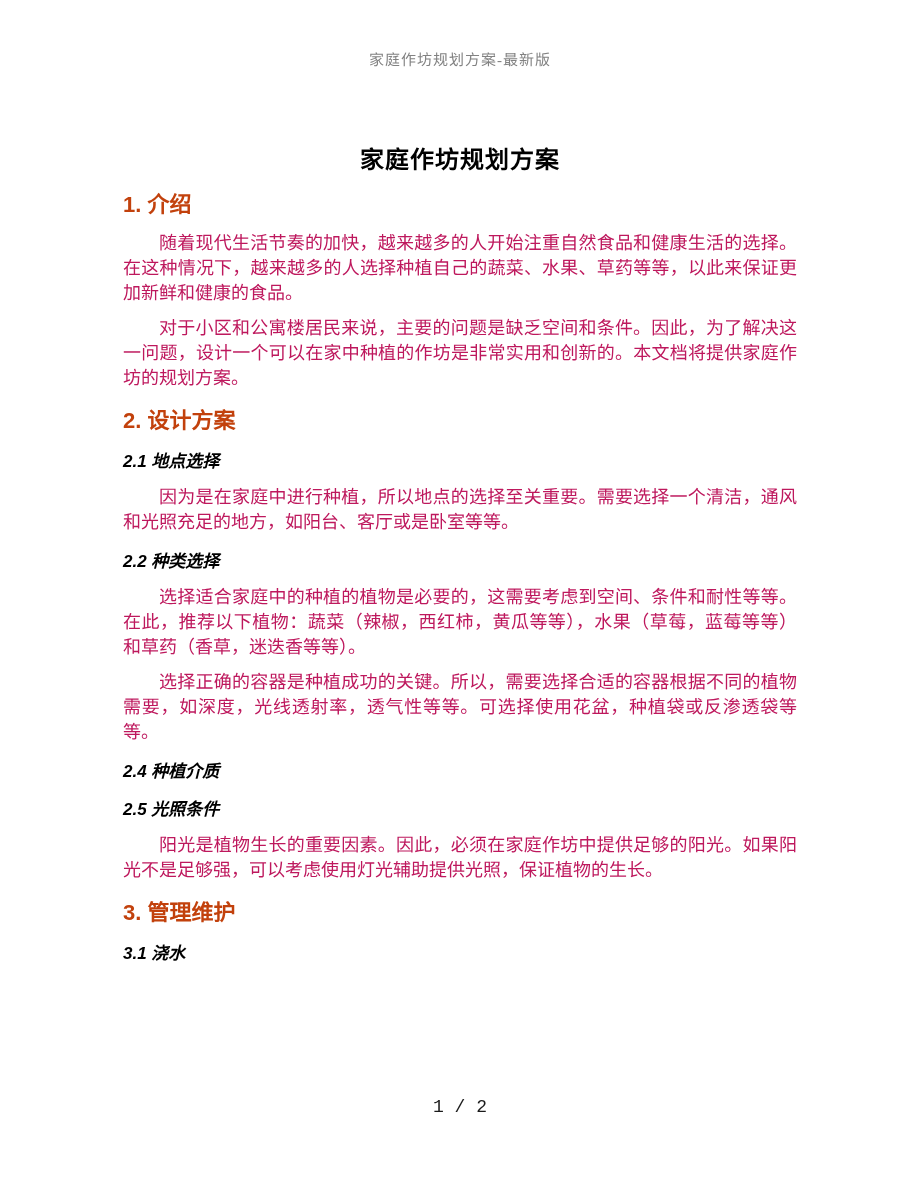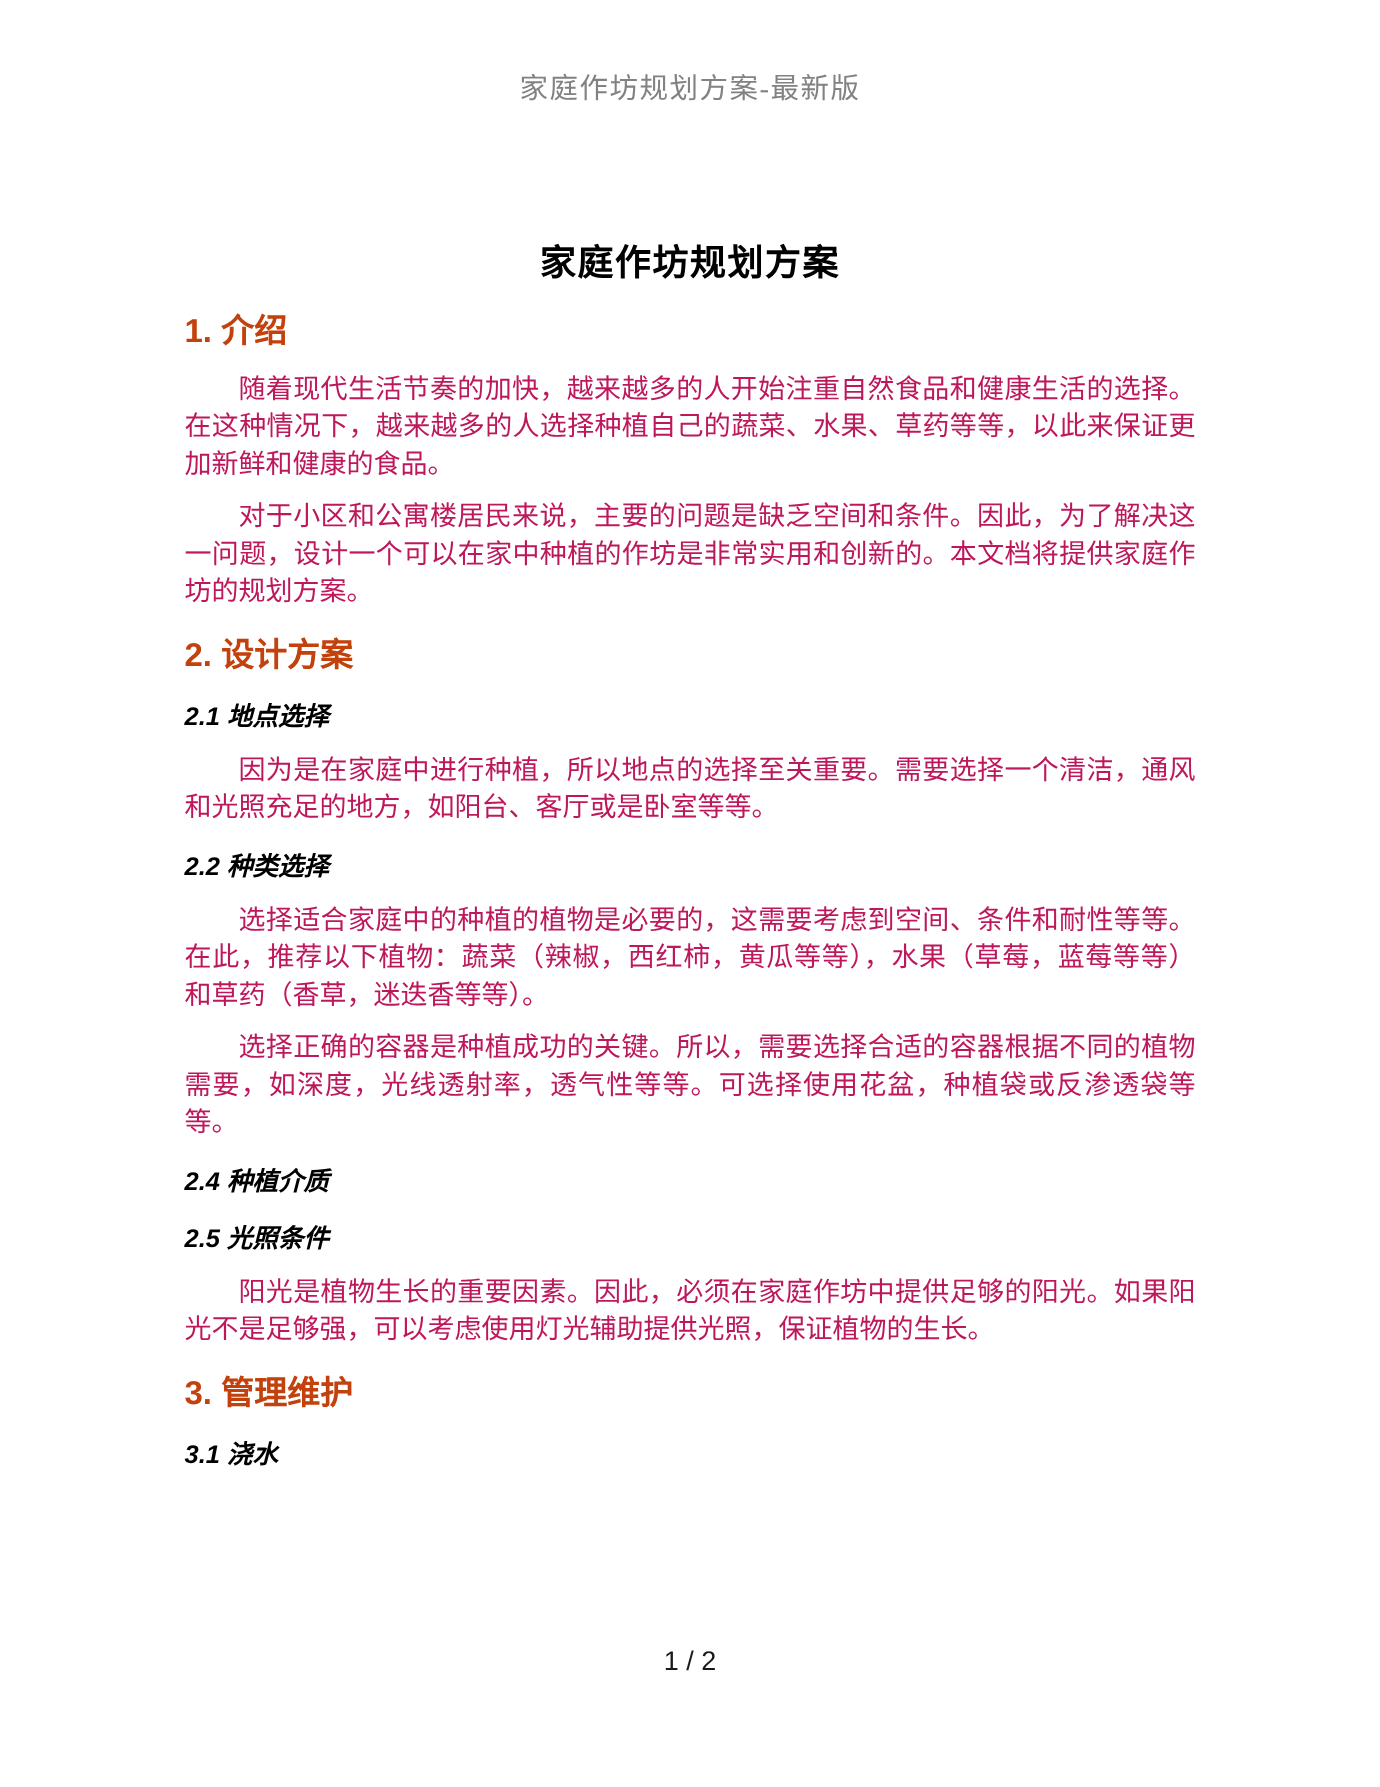--- a/index.html
+++ b/index.html
@@ -15,34 +15,34 @@
     overflow: hidden;
     font-family: "Liberation Serif", "DejaVu Serif", serif;
     color: #1a1a1a;
   }
   .doc-header {
     position: absolute;
     top: 50px;
     left: 0;
     width: 100%;
     text-align: center;
-    font-size: 19px;
+    font-size: 15px;
     line-height: 20px;
     color: #828282;
     font-family: "Liberation Serif", "DejaVu Serif", serif;
     letter-spacing: 1px;
   }
   .content {
     position: absolute;
     top: 145px;
     left: 123px;
     width: 674px;
   }
   .doc-title {
-    margin: 16px;
+    margin: 0;
     font-size: 24px;
     line-height: 30px;
     font-weight: bold;
     text-align: center;
     color: #000000;
     letter-spacing: 1px;
     font-family: "Liberation Serif", "DejaVu Serif", serif;
   }
   h2.sec {
     margin: 16px 0 12px 0;
@@ -72,21 +72,21 @@
   }
   .doc-footer {
     position: absolute;
     top: 1095px;
     left: 0;
     width: 100%;
     text-align: center;
     font-size: 18px;
     line-height: 24px;
     color: #1a1a1a;
-    font-family: Liberation Sans, sans-serif;
+    font-family: Liberation Mono, monospace;
   }
 </style>
 </head>
 <body>
 
 <div class="page">
 
   <div class="doc-header">家庭作坊规划方案-最新版</div>
 
   <div class="content">

